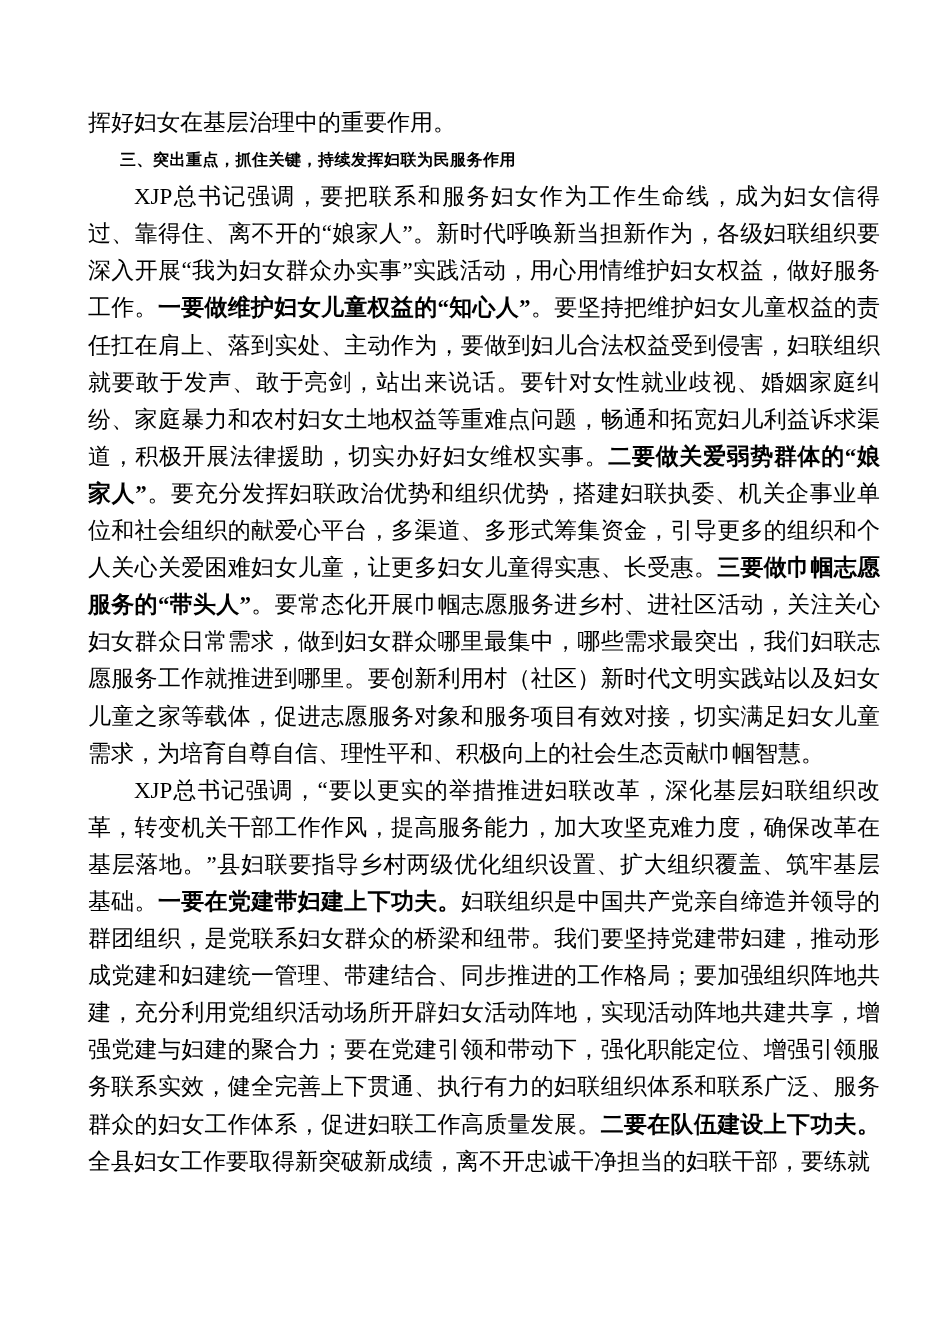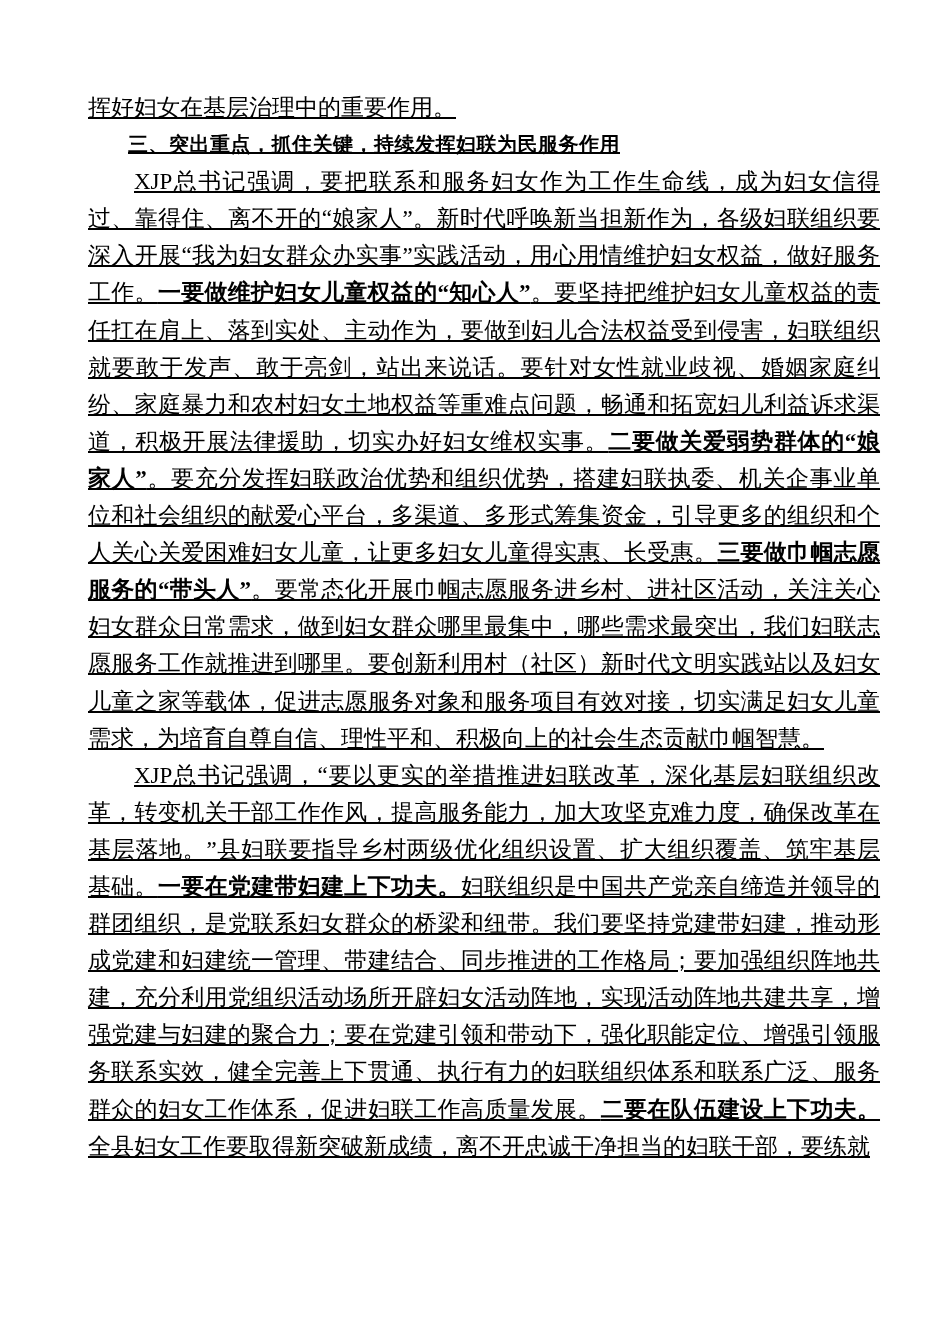--- a/index.html
+++ b/index.html
@@ -10,45 +10,44 @@
   .page {
     position: relative;
     width: 950px;
     height: 1344px;
     background: #ffffff;
     overflow: hidden;
   }
   .content {
     position: absolute;
     left: 88px;
-    top: 89px;
+    top: 104px;
     width: 792px;
     color: #000000;
     font-family: "Liberation Serif", "DejaVu Serif", serif;
     font-size: 23px;
     line-height: 37.1px;
-    text-decoration: underline;
   }
   .para {
     margin: 0;
     text-indent: 2em;
     text-align: justify;
     text-justify: inter-character;
     word-break: break-all;
     font-weight: 400;
   }
   .para.no-indent {
     text-indent: 0;
   }
   .heading {
     margin: 0;
     text-indent: 2em;
     font-family: "Liberation Sans", "DejaVu Sans", sans-serif;
     font-weight: 700;
-    font-size: 20px;
+    font-size: 16px;
     line-height: 37.1px;
     text-align: left;
     letter-spacing: 0.5px;
   }
   .run { font-weight: inherit; }
   .bold-run { font-weight: 700; }
 </style>
 </head>
 <body>
 

